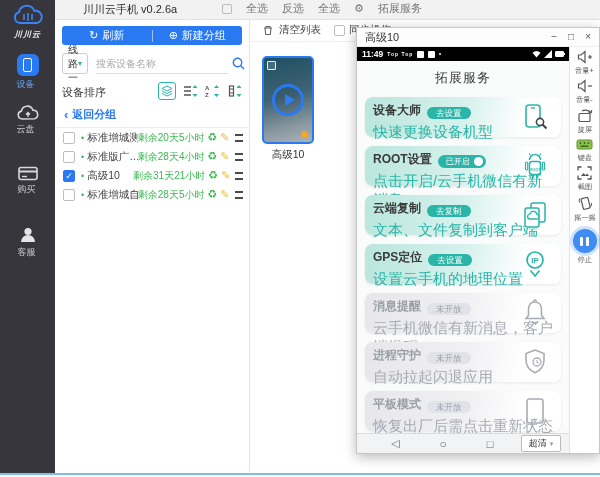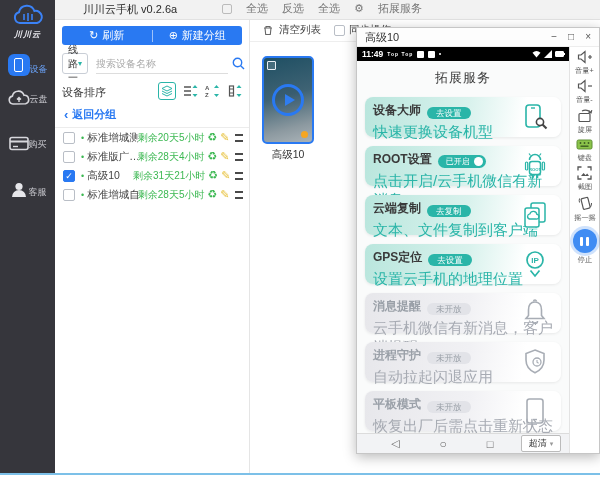--- a/index.html
+++ b/index.html
@@ -6,21 +6,21 @@
   html,body { width:600px; height:477px; font-family:"Liberation Sans","DejaVu Sans",sans-serif; background:#fff; overflow:hidden; }
   .app { position:relative; width:600px; height:477px; background:#fff; }
 
   
   .titlebar { position:absolute; left:55px; top:0; width:545px; height:20px; background:#f2f2f2; border-bottom:1px solid #e2e2e2; display:flex; align-items:center; padding-left:28px; font-size:11px; color:#2b2b2b; }
 
   
   .sidebar { position:absolute; left:0; top:0; width:55px; height:473px; background:#36363c; display:flex; flex-direction:column; align-items:center; }
   .logo { display:flex; flex-direction:column; align-items:center; margin-top:4px; }
   .logo-text { color:#e8e8ee; font-size:8px; font-style:italic; font-weight:bold; margin-top:1px; letter-spacing:1px;text-align:right; }
-  .side-item { display:flex; align-items:flex-end; cursor:pointer; margin-top:14px; }
+  .side-item { display:flex; flex-direction:column; align-items:flex-start; cursor:pointer; margin-top:14px; }
   .side-item .lbl { font-size:9px; color:#c8c8ce; margin-top:2px; }
   .side-item.active .lbl { color:#6aa2f7; }
   .dev-icon { width:22px; height:22px; border-radius:6px; background:#2979f2; display:flex; align-items:center; justify-content:center; }
   .dev-icon i { display:block; width:9px; height:14px; border:1.5px solid #fff; border-radius:2px; }
   .gap-lg { margin-top:30px; }
 
   
   .left-panel { position:absolute; left:55px; top:20px; width:195px; height:453px; background:#fff; border-right:1px solid #e5e5e5; }
   .btnbar { margin:6px 7px 0 7px; height:19px; background:#2979f2; border-radius:3px; display:flex; align-items:center; color:#fff; font-size:11px; }
   .btnbar .half { flex:1; display:flex; align-items:center; justify-content:center; gap:4px; cursor:pointer; height:100%; }

